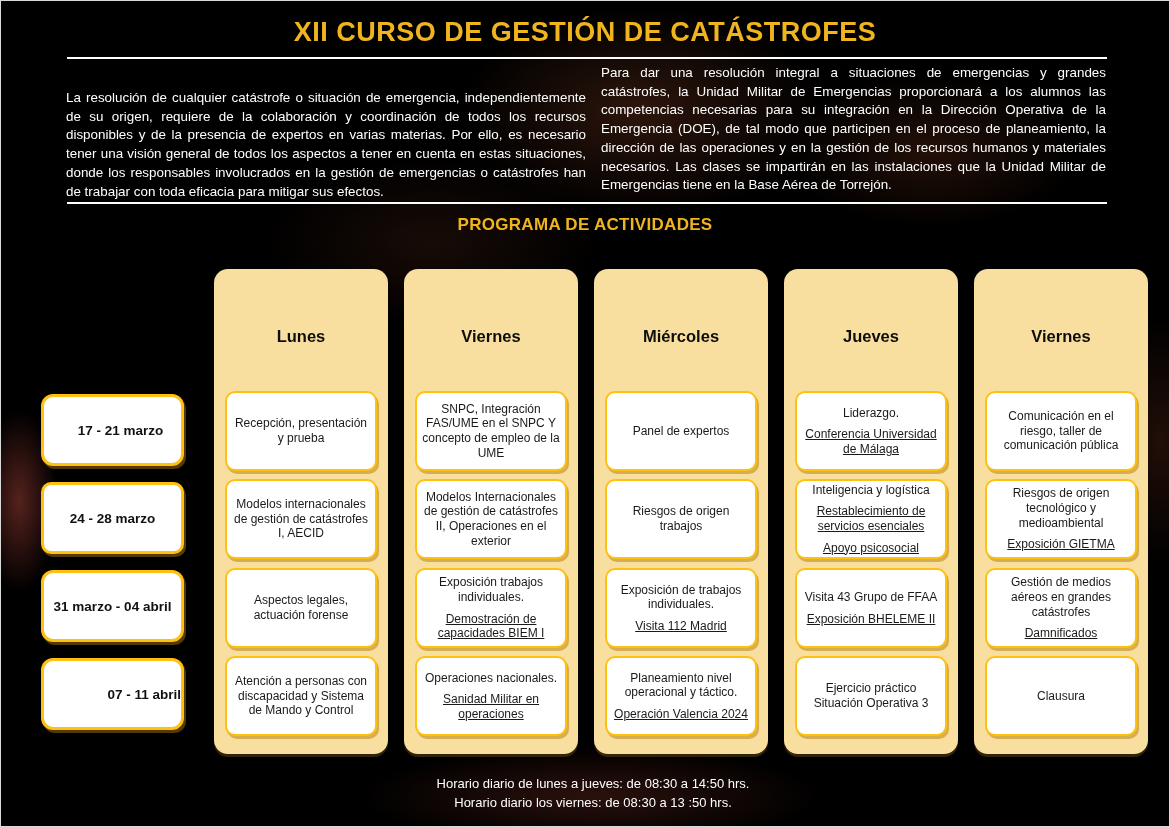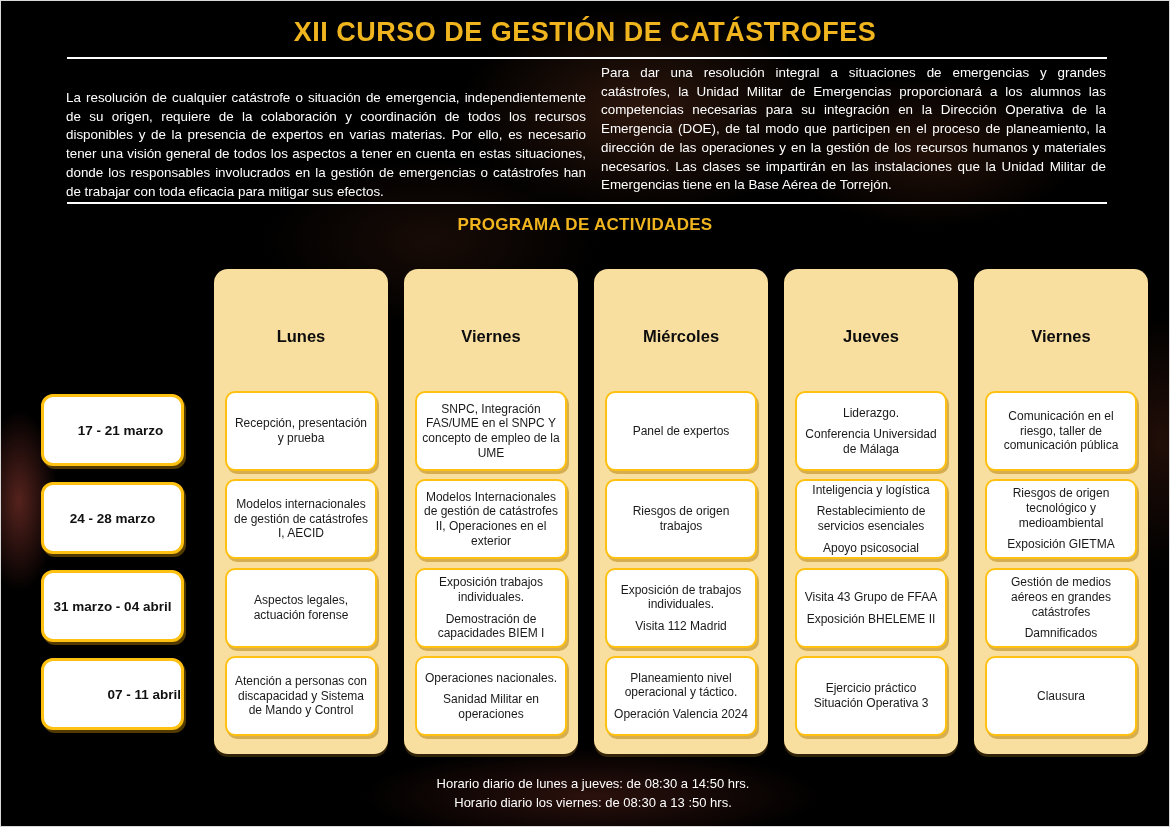--- a/index.html
+++ b/index.html
@@ -37,42 +37,42 @@
     text-align:center; font-size:17px; font-weight:bold;
     color:#F0B51E; letter-spacing:0.3px;
   }
   .week-label {
     position:absolute; left:40px; width:143px; height:72px;
     background:#ffffff; border:3px solid #FEC011; border-radius:12px;
     box-shadow:2px 3px 0 rgba(150,105,0,0.55);
     display:flex; align-items:center; justify-content:center;
     font-size:13.5px; font-weight:bold; color:#111; white-space:nowrap;
   }
-  .week-1 { top:393px;padding-left:16px; } .week-2 { top:481px; } .week-3 { top:569px; } .week-4 { top:657px;justify-content:flex-end; }
+  .week-1 { top:393px;padding-left:16px; } .week-2 { top:481px;border-radius:10px; } .week-3 { top:569px; } .week-4 { top:657px;justify-content:flex-end; }
   .day-col {
     position:absolute; top:268px; width:174px; height:485px;
     background:#F9DF9F; border-radius:14px;
     box-shadow:0 3px 0 rgba(140,100,30,0.35);
   }
   .col-0 { left:213px; } .col-1 { left:403px; } .col-2 { left:593px; }
   .col-3 { left:783px; } .col-4 { left:973px; }
   .day-head {
     position:absolute; top:58px; left:0; width:100%;
     text-align:center; font-size:16.5px; font-weight:bold; color:#0d0d0d;
   }
   .cell {
     position:absolute; left:11px; width:152px; height:80px;
     background:#ffffff; border:2.5px solid #FEC011; border-radius:10px;
     box-shadow:2px 3px 0 rgba(180,125,0,0.5);
     display:flex; flex-direction:column; align-items:center; justify-content:center;
     text-align:center; font-size:12px; line-height:1.22; color:#1a1a1a;
     padding:2px 5px; overflow:hidden;
   }
   .row-0 { top:122px; } .row-1 { top:210px; } .row-2 { top:299px; } .row-3 { top:387px; }
-  .cell-para + .cell-para { margin-top:7px; }
+  .cell-para + .cell-para { margin-top:7px;text-decoration:underline; }
   .footer {
     position:absolute; top:773px; left:0; width:100%;
     text-align:center; color:#ffffff; font-size:13px; line-height:19px;margin-left:8px;
   }
 </style>
 </head>
 <body>
 
 <div class="page">
 

